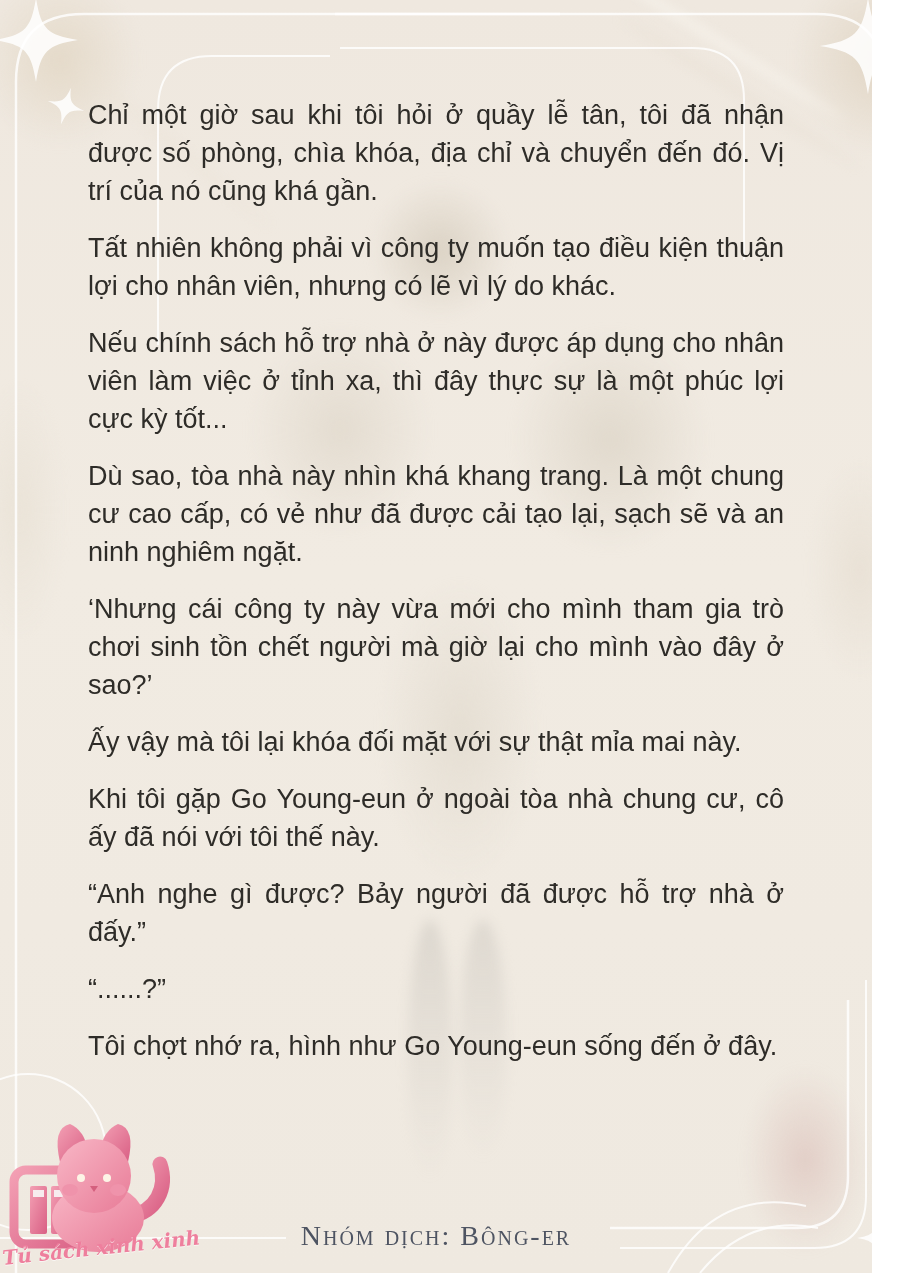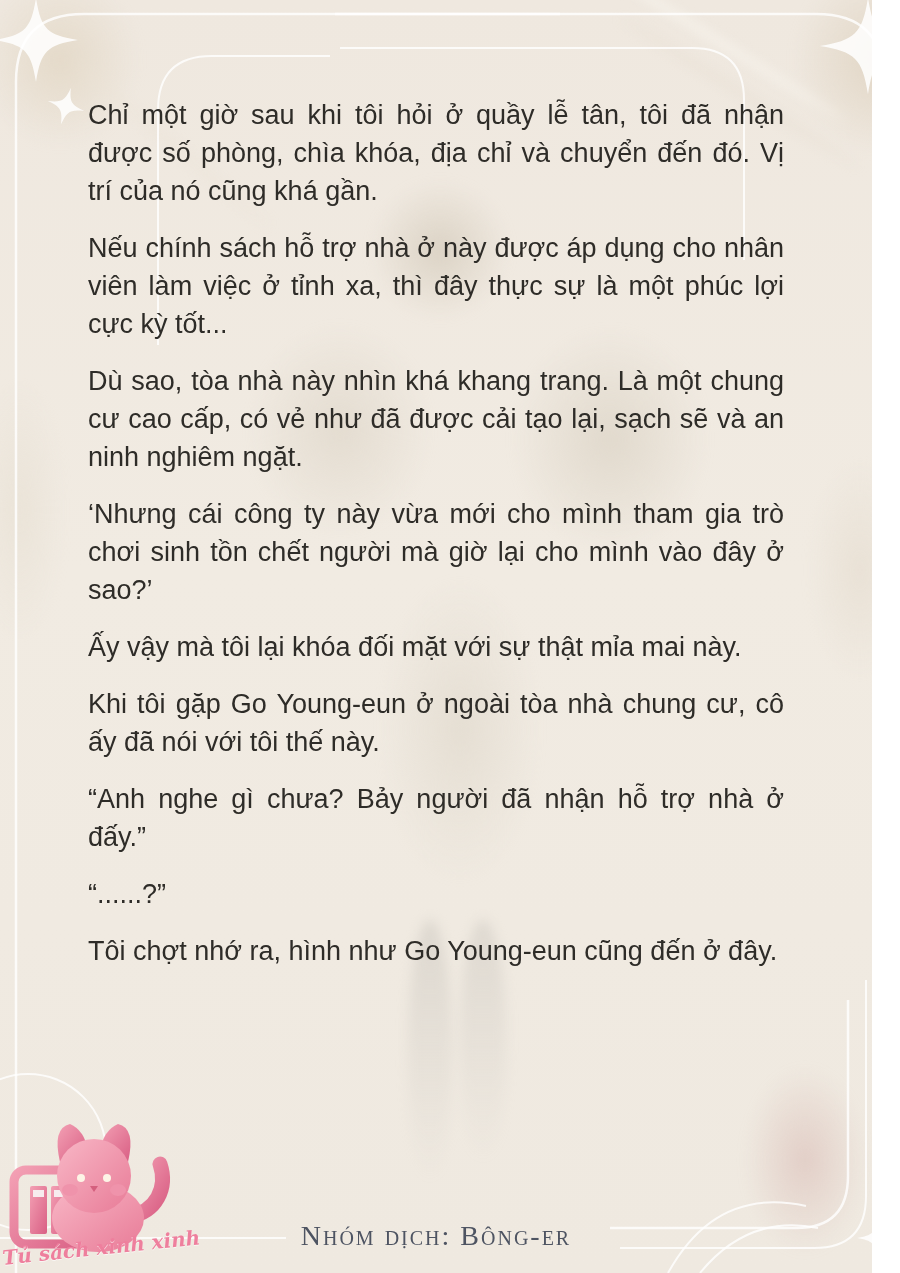--- a/index.html
+++ b/index.html
@@ -99,28 +99,29 @@
     <g fill="rgba(255,255,255,0.85)">
       <use href="#sparkle" transform="translate(36,40)"></use>
       <use href="#sparkle" transform="translate(66,106) scale(0.45) rotate(15)"></use>
       <use href="#sparkle" transform="translate(868,46) scale(1.15)"></use>
       <use href="#sparkle" transform="translate(878,1238) scale(0.5)"></use>
     </g>
   </svg>
 
   <div class="content">
     <p>Chỉ một giờ sau khi tôi hỏi ở quầy lễ tân, tôi đã nhận được số phòng, chìa khóa, địa chỉ và chuyển đến đó. Vị trí của nó cũng khá gần.</p>
+    <p>Tất nhiên không phải vì công ty muốn tạo điều kiện thuận lợi cho nhân viên, nhưng có lẽ vì lý do khác.</p>
     <p>Nếu chính sách hỗ trợ nhà ở này được áp dụng cho nhân viên làm việc ở tỉnh xa, thì đây thực sự là một phúc lợi cực kỳ tốt...</p>
     <p>Dù sao, tòa nhà này nhìn khá khang trang. Là một chung cư cao cấp, có vẻ như đã được cải tạo lại, sạch sẽ và an ninh nghiêm ngặt.</p>
     <p>‘Nhưng cái công ty này vừa mới cho mình tham gia trò chơi sinh tồn chết người mà giờ lại cho mình vào đây ở sao?’</p>
     <p>Ấy vậy mà tôi lại khóa đối mặt với sự thật mỉa mai này.</p>
     <p>Khi tôi gặp Go Young-eun ở ngoài tòa nhà chung cư, cô ấy đã nói với tôi thế này.</p>
-    <p>“Anh nghe gì chưa? Bảy người đã nhận hỗ trợ nhà ở đấy.”</p>
+    <p>“Anh nghe gì được? Bảy người đã được hỗ trợ nhà ở đấy.”</p>
     <p>“......?”</p>
-    <p>Tôi chợt nhớ ra, hình như Go Young-eun cũng đến ở đây.</p>
+    <p>Tôi chợt nhớ ra, hình như Go Young-eun sống đến ở đây.</p>
   </div>
 
   <svg class="mascot" viewBox="0 0 190 135" width="190" height="135">
     <defs>
       <linearGradient id="pg" x1="0" y1="0" x2="1" y2="1">
         <stop offset="0" stop-color="#f8b7c6"></stop>
           <stop offset="1" stop-color="#e87b97"></stop>
       </linearGradient>
       <linearGradient id="pgd" x1="0" y1="0" x2="1" y2="1">
         <stop offset="0" stop-color="#f3a0b4"></stop>

